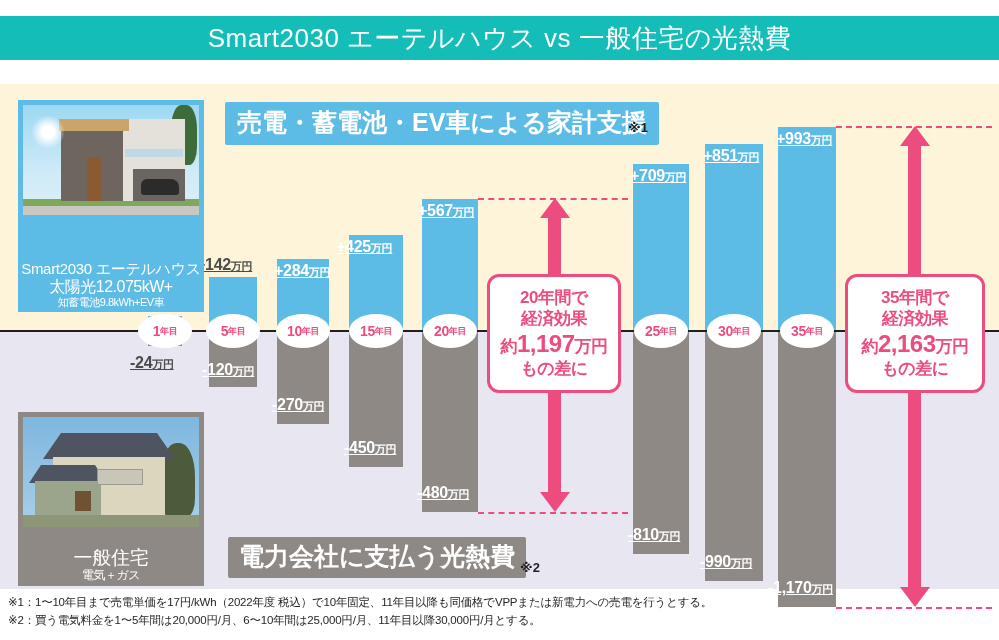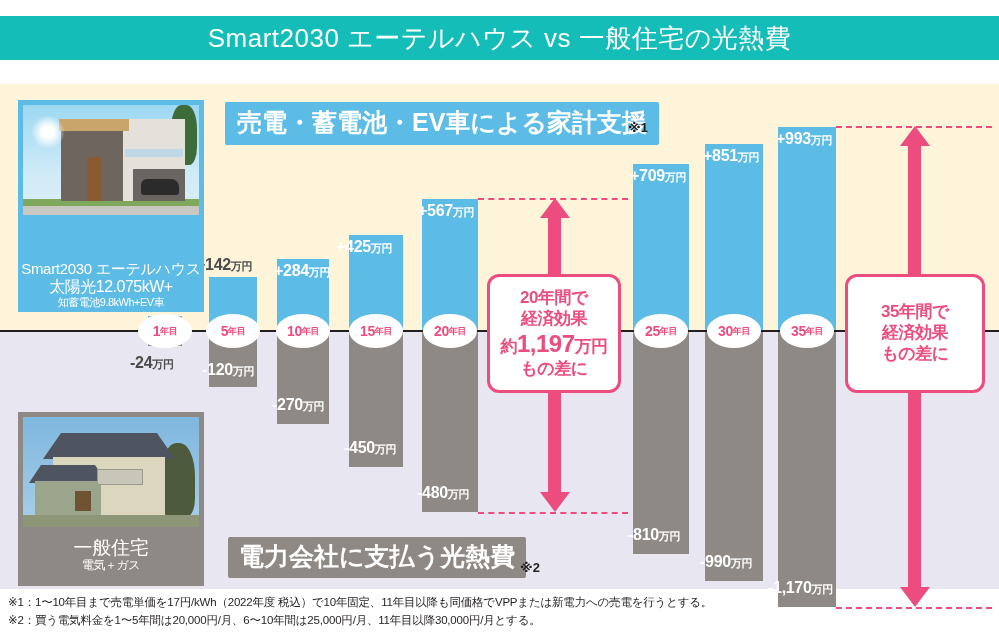--- a/index.html
+++ b/index.html
@@ -28,21 +28,21 @@
     position: absolute; left: 0; top: 246px; width: 999px; height: 2px;
     background: #231f20; z-index: 22;
   }
 
   
   .bar { position: absolute; z-index: 6; }
   .bar-pos { background: #5CBCE5; }
   .bar-neg { background: #8E8985; }
   .bar-lbl {
     position: absolute; z-index: 14; color: #ffffff; white-space: nowrap;
-    font-size: 16px; font-weight: bold; letter-spacing: -0.3px;
+    font-size: 16px; font-weight: bold; letter-spacing: -0.3px; text-decoration: underline;
   }
   .bar-lbl.dark { color: #4b4b4b; }
   .bar-lbl .u { font-size: 11px; font-weight: bold; }
 
   
   .yr {
     position: absolute; z-index: 26; width: 54px; height: 34px;
     background: #ffffff; border-radius: 50%;
     display: flex; align-items: center; justify-content: center;
     color: #EC4C7E; font-weight: bold; font-size: 14px; letter-spacing: -0.4px;
@@ -238,20 +238,21 @@
     </div>
 
     <div class="dash" style="left:836px; top:42px;  width:156px;"></div>
     <div class="dash" style="left:836px; top:523px; width:156px;"></div>
     <div class="arrow-shaft" style="left:908px; top:54px; height:459px;"></div>
     <div class="arrow-head arrow-up" style="left:900px; top:42px;"></div>
     <div class="arrow-head arrow-down" style="left:900px; top:503px;"></div>
     <div class="callout" style="left:845px; top:190px; width:140px; height:119px;">
       <div class="l1">35年間で</div>
       <div class="l2">経済効果</div>
+      <div class="l3"><span>約</span><span class="big">2,163</span><span>万円</span></div>
       <div class="l4">もの差に</div>
     </div>
   </div>
 
   <div class="card" id="card-smart">
     <div class="photo">
       <div class="sky-a"></div>
         <div class="grass"></div>
         <div class="road"></div>
       <div class="tree"></div>
@@ -276,21 +277,21 @@
       <div class="sky-b"></div>
       <div class="h2tree"></div>
       <div class="h2roof1"></div>
         <div class="h2body1"></div>
       <div class="h2roof2"></div>
         <div class="h2body2"></div>
       <div class="h2bal"></div>
         <div class="h2win"></div>
         <div class="h2gr"></div>
     </div>
-    <div class="cap" style="padding-bottom:14px;">
+    <div class="cap" style="padding-bottom:4px;">
       <span class="c1" style="font-size:19px;">一般住宅</span>
       <span class="c2" style="font-size:12px;">電気＋ガス</span>
     </div>
   </div>
 
   <div id="banner-blue">売電・蓄電池・EV車による家計支援</div>
   <div id="mark1">※1</div>
 
   <div id="banner-gray">電力会社に支払う光熱費</div>
   <div id="mark2">※2</div>

